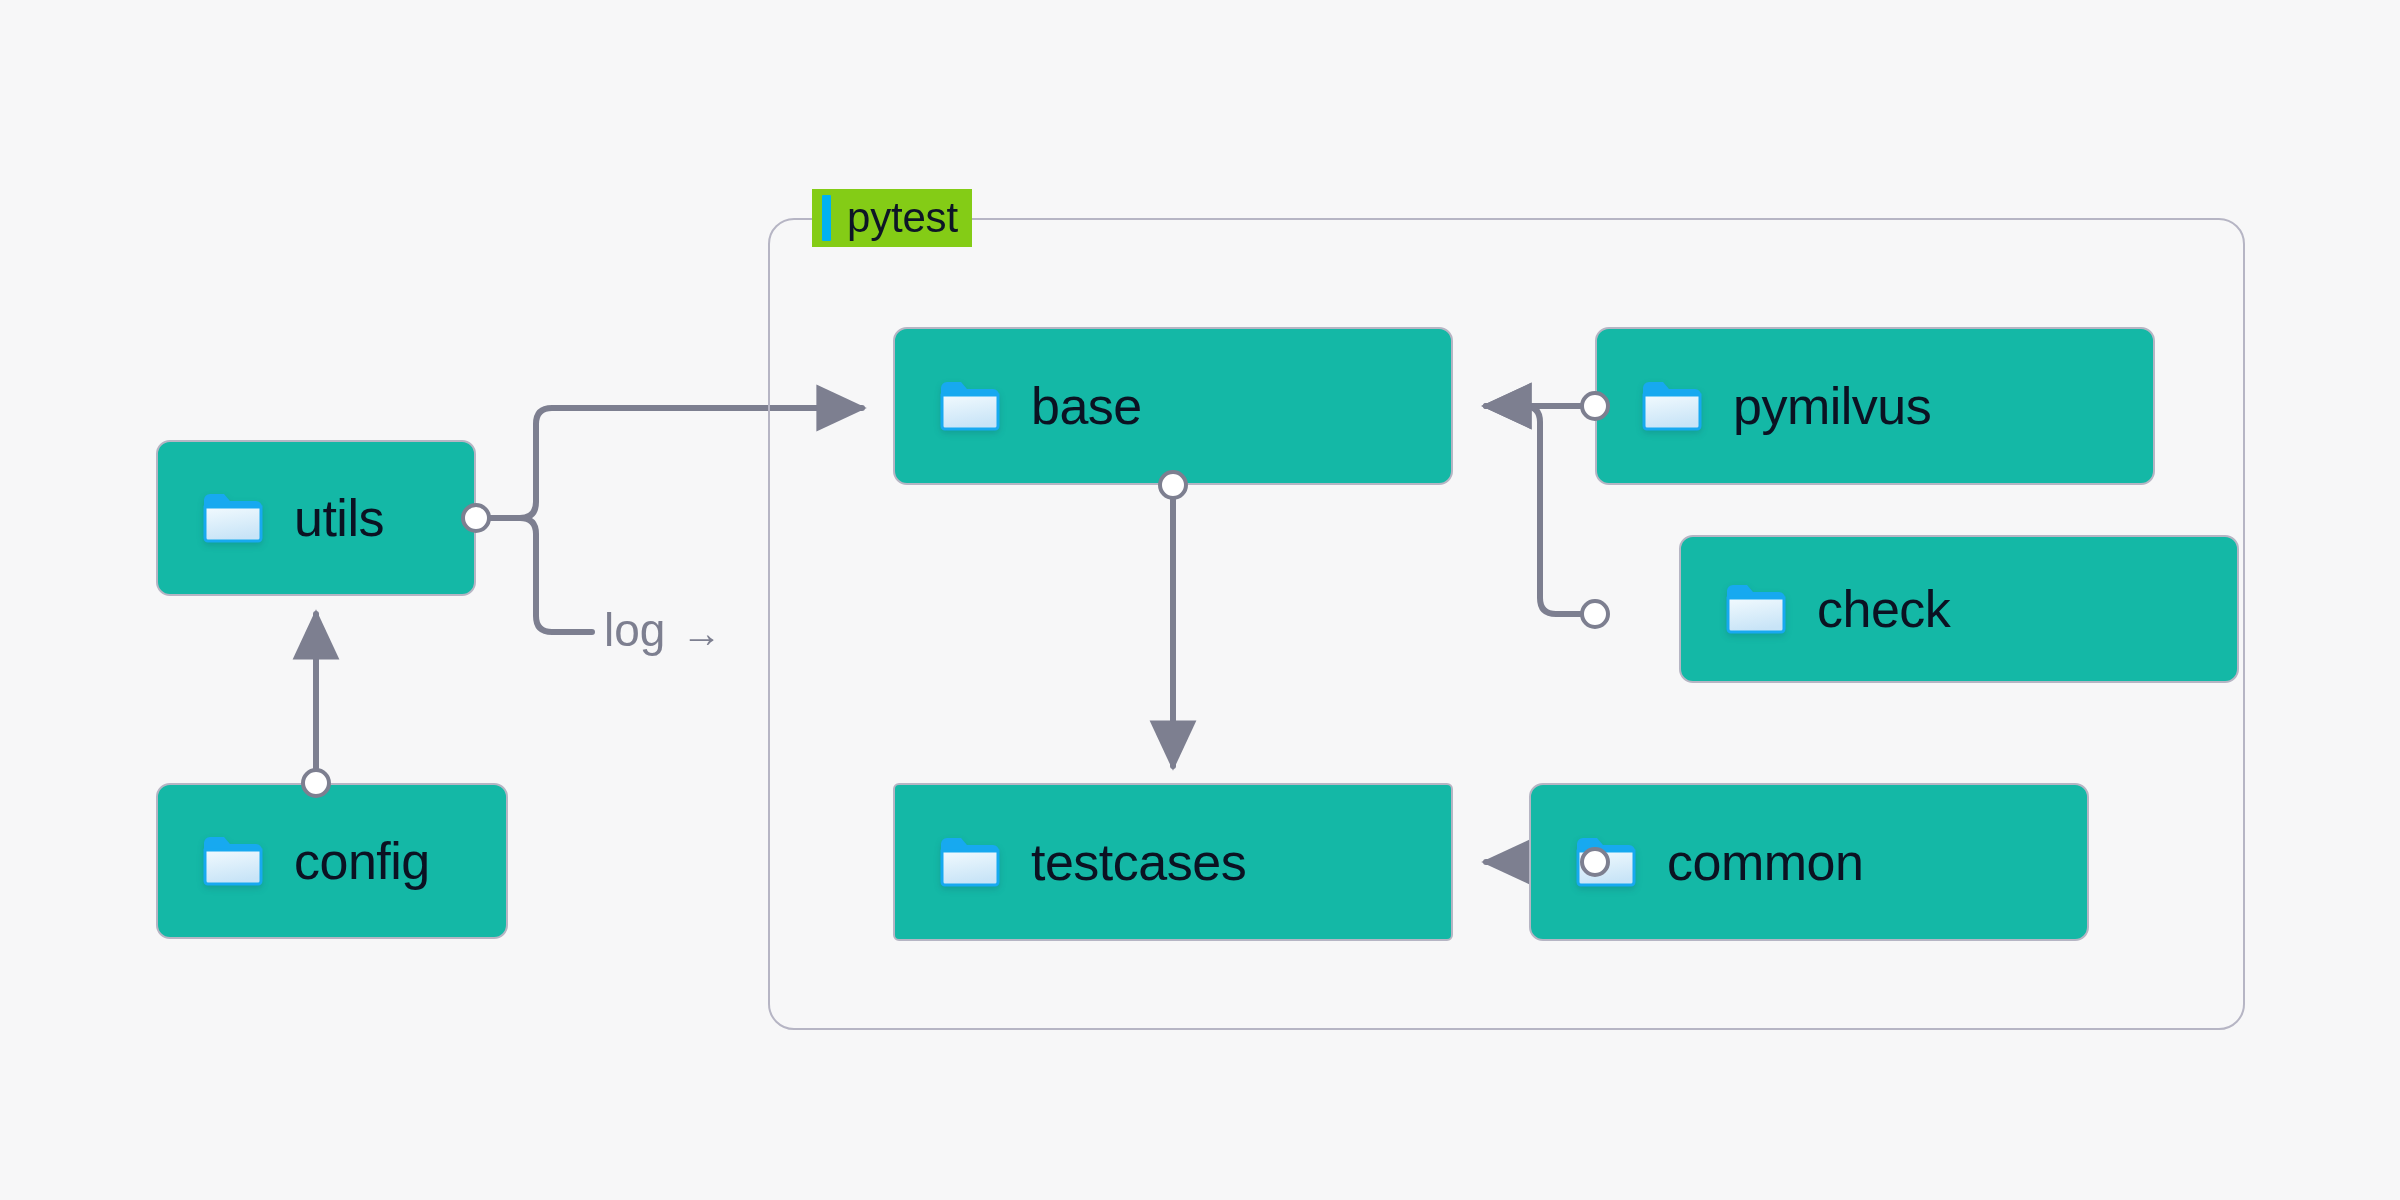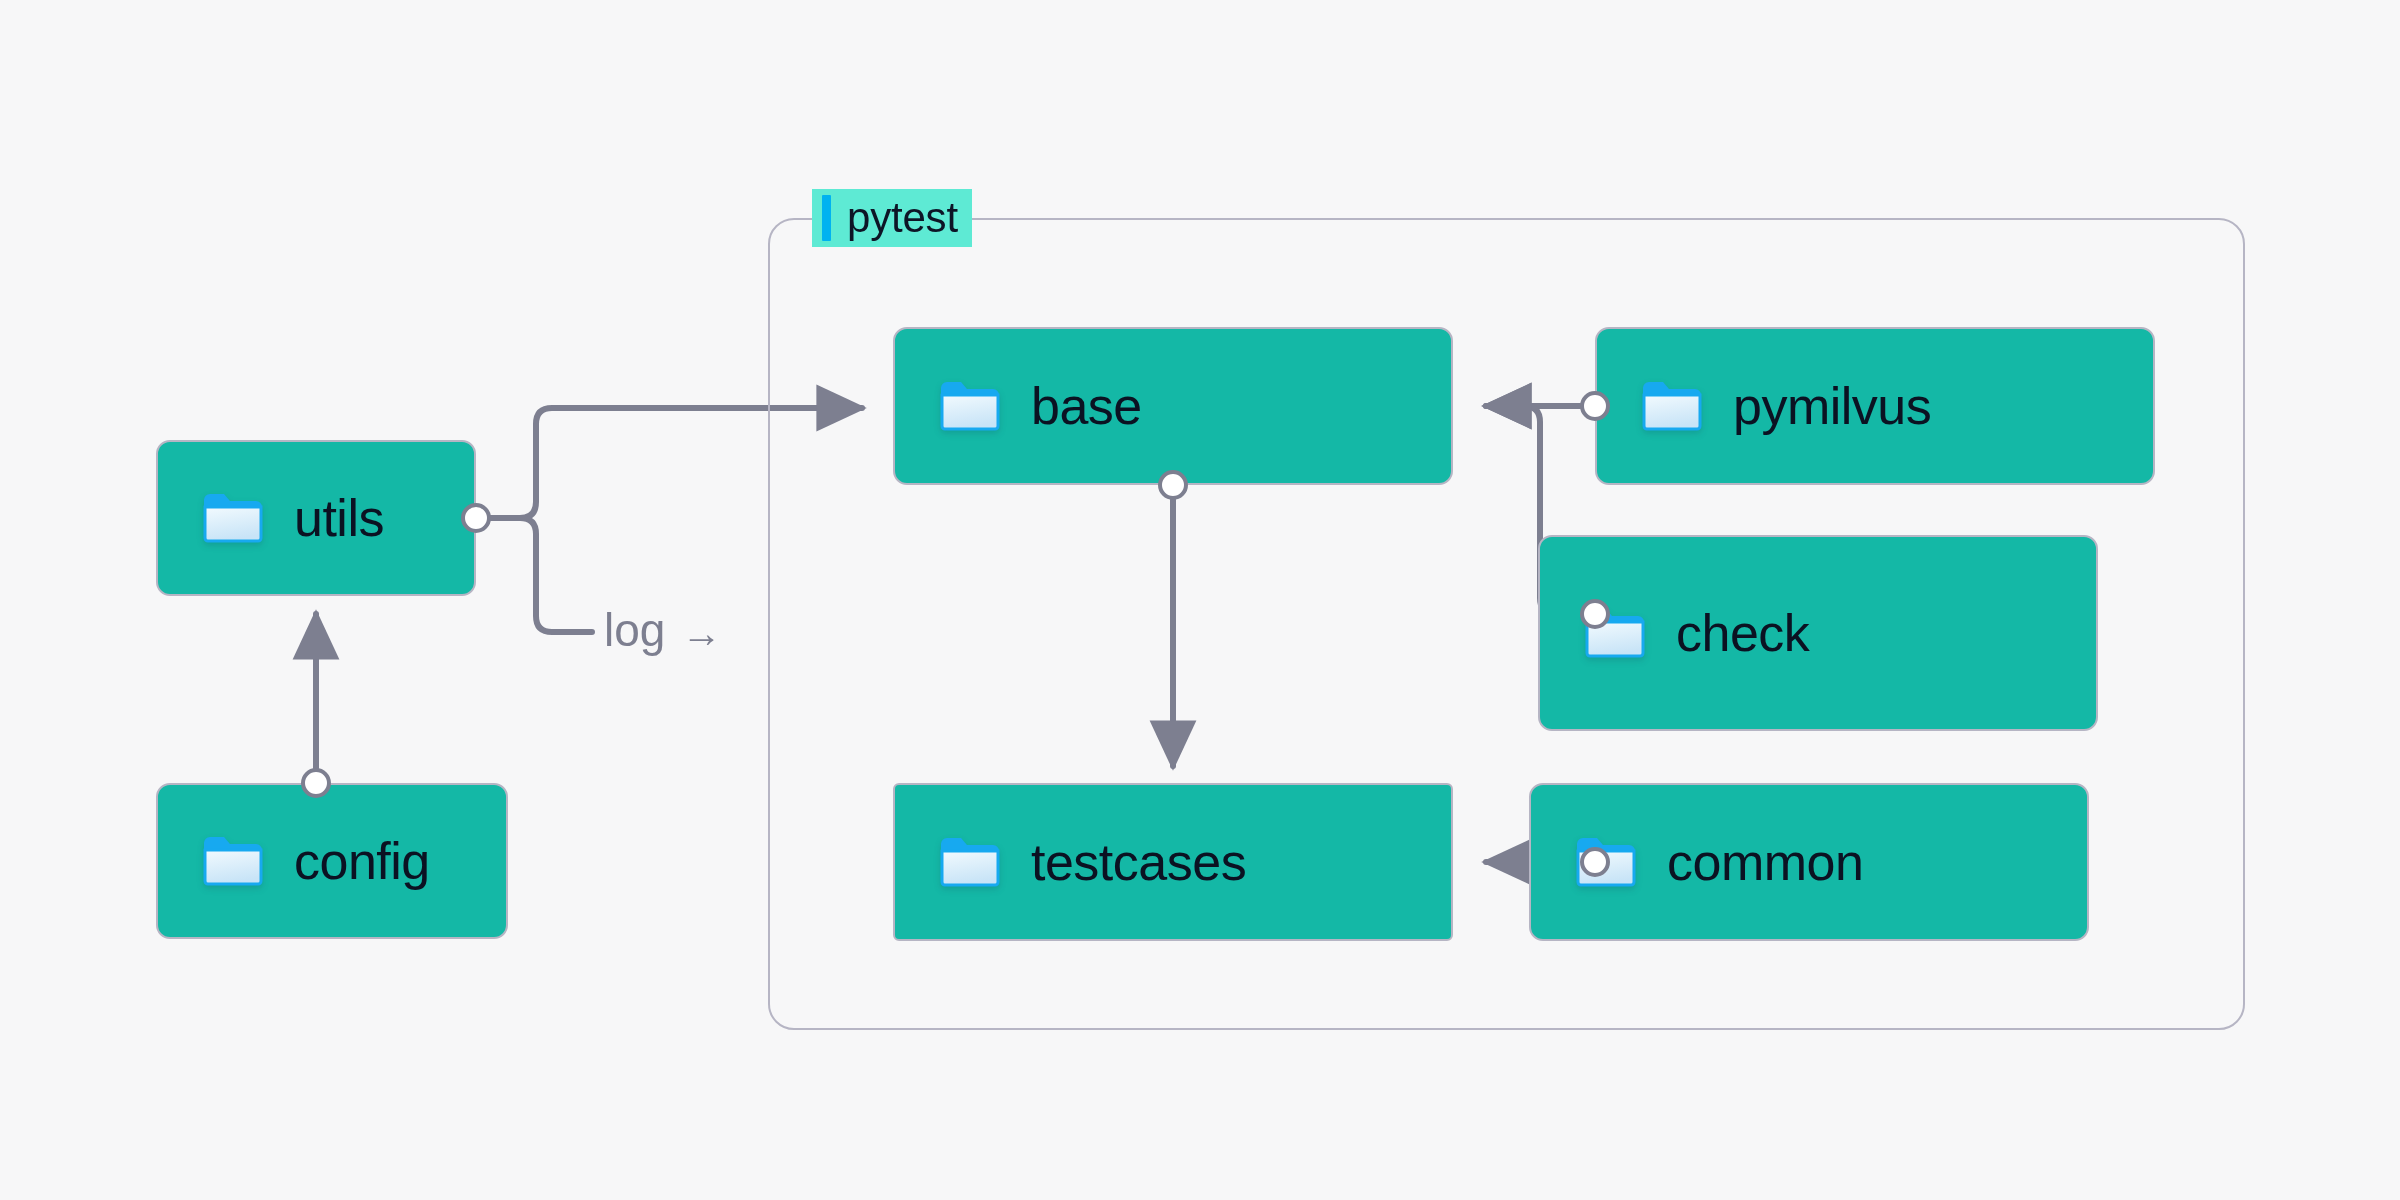--- a/index.html
+++ b/index.html
@@ -41,21 +41,21 @@
     border: 2px solid #b6b5c4;
     border-radius: 26px;
     background: transparent;
     z-index: 2;
   }
   .group-label-wrap {
     position: absolute;
     display: flex;
     align-items: center;
     gap: 16px;
-    background: #5eead4;
+    background: #84cc16;
     padding: 0 14px 0 10px;
     z-index: 4;
     height: 58px;
     justify-content: space-between;
   }
   .group-accent-bar {
     width: 9px;
     height: 46px;
     background: #00b2f0;
     border-radius: 1px;
@@ -228,21 +228,21 @@
     <span class="folder-icon">
       <svg width="62" height="52" viewBox="0 0 62 52">
         <path d="M2 8 a6 6 0 0 1 6 -6 h14 l6 7 h26 a6 6 0 0 1 6 6 v31 a4 4 0 0 1 -4 4 h-50 a4 4 0 0 1 -4 -4 z" fill="#17a9f0"></path>
         <path d="M3 15 h56 v31 a3 3 0 0 1 -3 3 h-50 a3 3 0 0 1 -3 -3 z" fill="url(#folderGrad)" stroke="#17a9f0" stroke-width="3"></path>
       </svg>
     </span>
     <span class="node-label">pymilvus</span>
   </div>
   <span class="port" style="left:1580px; top:391px;"></span>
 
-  <div class="node" style="left:1538px; top:535px; width:560px; height:196px;align-items:center;">
+  <div class="node" style="left:1679px; top:535px; width:560px; height:148px;align-items:center;">
     <span class="folder-icon">
       <svg width="62" height="52" viewBox="0 0 62 52">
         <path d="M2 8 a6 6 0 0 1 6 -6 h14 l6 7 h26 a6 6 0 0 1 6 6 v31 a4 4 0 0 1 -4 4 h-50 a4 4 0 0 1 -4 -4 z" fill="#17a9f0"></path>
         <path d="M3 15 h56 v31 a3 3 0 0 1 -3 3 h-50 a3 3 0 0 1 -3 -3 z" fill="url(#folderGrad)" stroke="#17a9f0" stroke-width="3"></path>
       </svg>
     </span>
     <span class="node-label">check</span>
   </div>
   <span class="port" style="left:1580px; top:599px;"></span>
 

